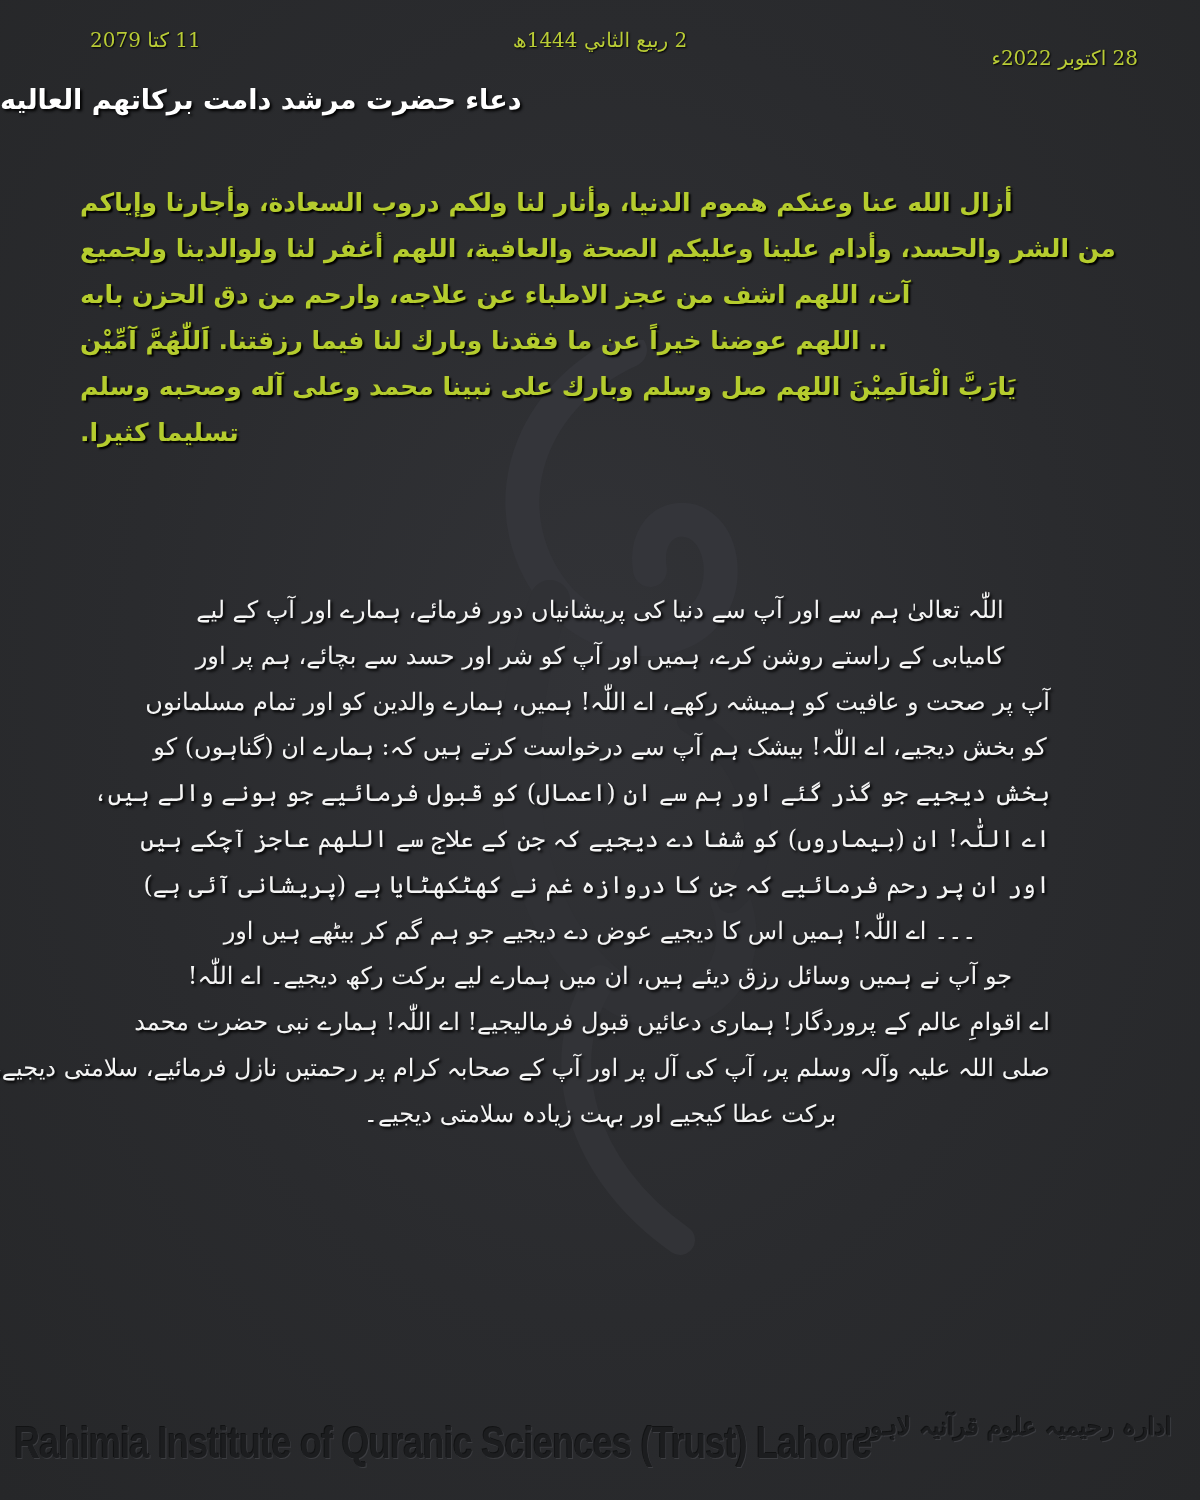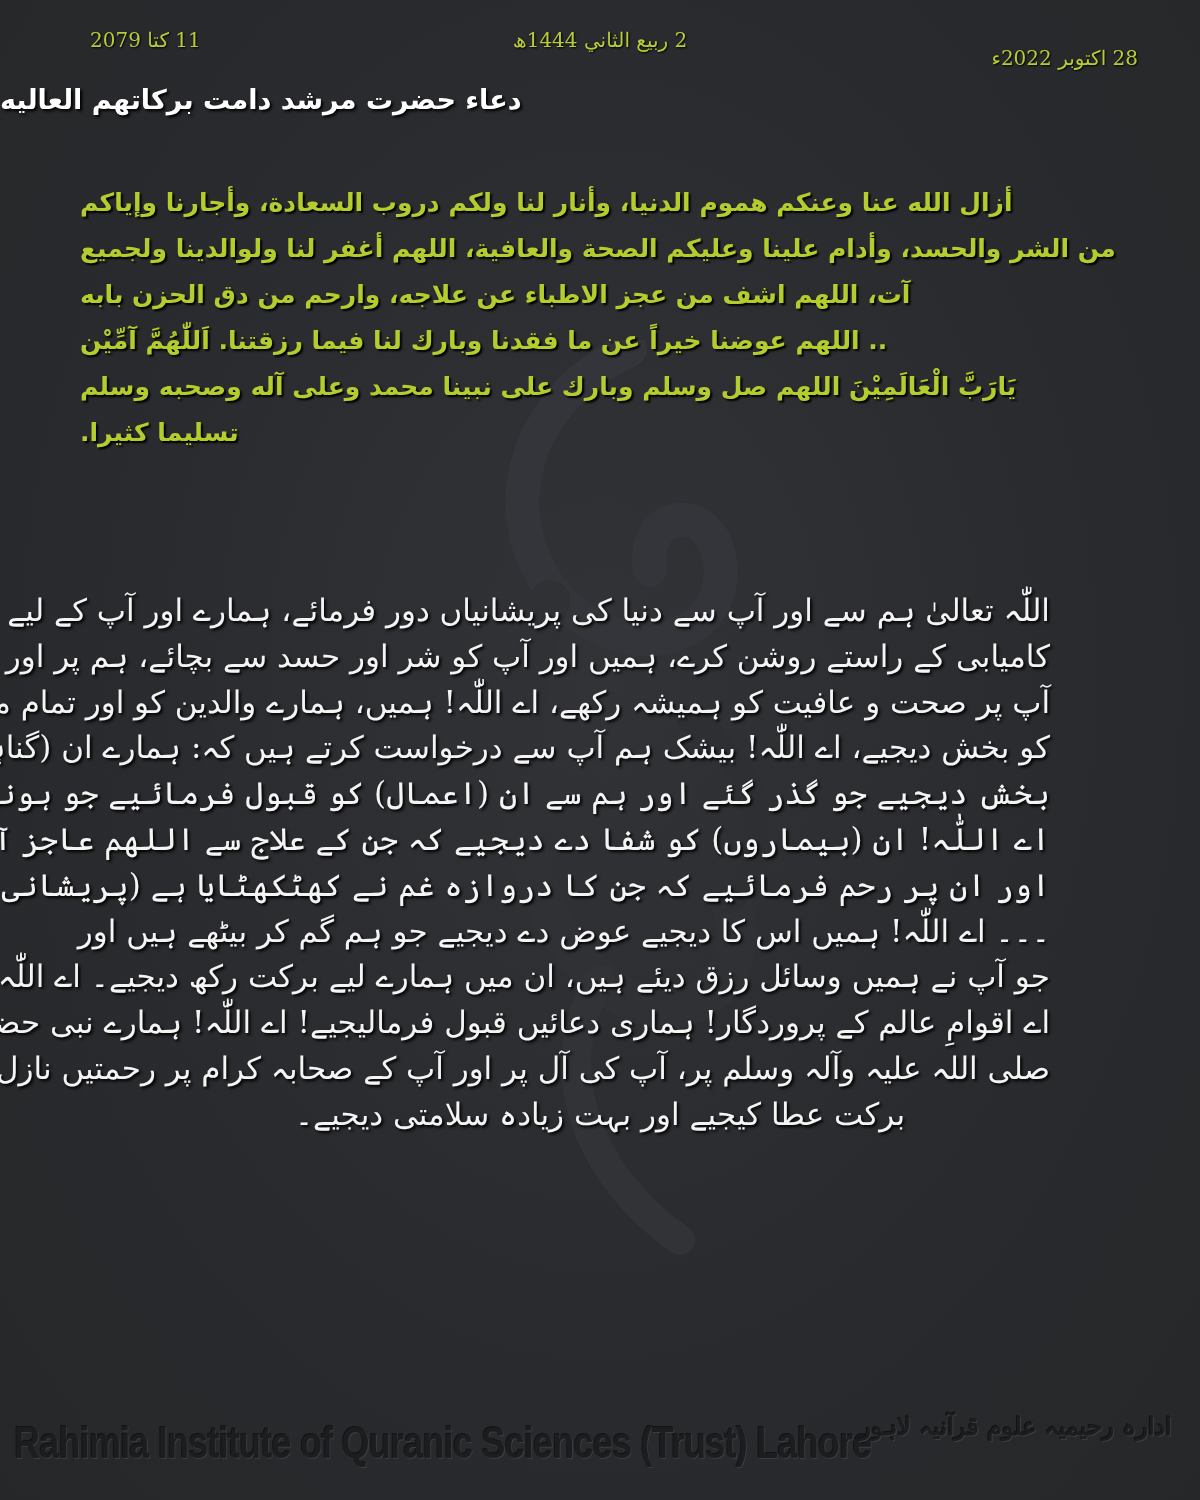--- a/index.html
+++ b/index.html
@@ -37,21 +37,21 @@
       direction: rtl; text-align: left;
       color: #b5cc2e; font-size: 25px; font-weight: bold;
       line-height: 46px;
       text-shadow: 2px 2px 2px #000, 1px 1px 0 #3b4410;
       margin-top: 12px;
     }
     .arabic .line, .urdu .line { display: block; white-space: nowrap; }
     .urdu {
       position: absolute; top: 588px; left: 150px; right: 150px;
       direction: rtl; text-align: center;
-      color: #f4f4f4; font-family: "DejaVu Serif", serif; font-size: 31px;
+      color: #f4f4f4; font-family: "DejaVu Serif", serif; font-size: 24px;
       line-height: 45.8px;
       text-shadow: 2px 2px 3px #000;
     }
     .footer-en {
       position: absolute; left: 14px; top: 1418px;
       font-family: "Liberation Sans", sans-serif; font-weight: bold;
       font-size: 44px; letter-spacing: -1px; color: #1c1d1f;
       transform: scaleX(0.82); transform-origin: left center;
       text-shadow: 1px 1px 0 #3c3d41, -1px -1px 0 #121314;
       white-space: nowrap;

